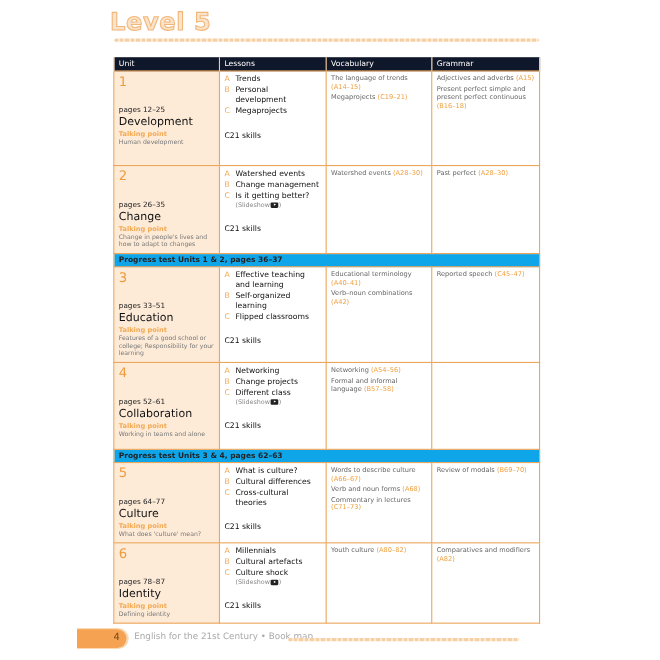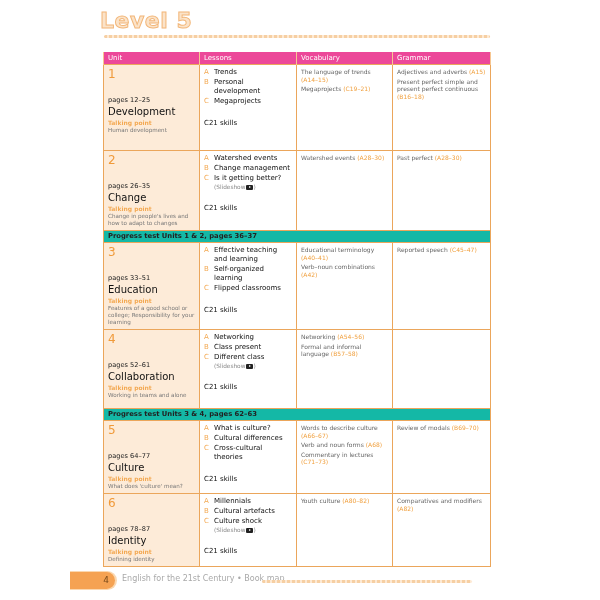--- a/index.html
+++ b/index.html
@@ -1,38 +1,38 @@
 <!DOCTYPE html>
 <html><head>
 <meta charset="utf-8">
 <style>
   html, body { margin:0; padding:0; background:#ffffff; }
   body { width:600px; height:600px; position:relative; overflow:hidden; font-family:"DejaVu Sans", sans-serif; color:#1a1a1a; }
   .title { position:absolute; left:100px; top:8px; font-family:"DejaVu Sans", sans-serif; font-weight:bold; font-size:22px; color:#fbe3c9; -webkit-text-stroke:1px #f2b77a; letter-spacing:0.5px; }
   .title-rule { position:absolute; left:104px; top:35px; width:386px; height:3px; background:repeating-linear-gradient(90deg,#f6cfa3 0 3px,#fde9d3 3px 5px); border-radius:2px; }
   table.map { position:absolute; left:103px; top:52px; width:387px; border-collapse:collapse; table-layout:fixed; }
-  table.map th { background:#ec4899; color:#fff; font-weight:normal; font-size:7px; text-align:left; padding:1px 4px; height:10px; border-left:1px solid #f7c691; border-right:1px solid #f7c691; }
+  table.map th { background:#0f172a; color:#fff; font-weight:normal; font-size:7px; text-align:left; padding:1px 4px; height:10px; border-left:1px solid #f7c691; border-right:1px solid #f7c691; }
   table.map td { border:1px solid #eba65b; vertical-align:top; padding:3px 4px; font-size:6.4px; line-height:8px; }
   td.unit { background:#fdebd8; }
   td.lessons, td.vocab, td.gram { background:#fff; }
   .u-num { color:#f09a3a; font-size:12px; line-height:12px; font-weight:normal; }
   .u-pages { font-size:6.6px; color:#222; margin-top:16px; }
   .u-name { font-size:10px; line-height:13px; color:#111; margin-top:1px; }
   .tp-label { color:#f3a953; font-size:6px; font-weight:bold; margin-top:1px; }
   .tp-text { color:#777; font-size:5.6px; line-height:7px; }
   .lesson { display:flex; font-size:7px; line-height:9px; color:#111; margin-bottom:1px; }
   .lesson .ltr { color:#f3a953; width:10px; flex:none; }
   .lesson .lt { flex:1; }
   .lesson .slide { display:block; color:#888; font-size:5.8px; line-height:8px; }
   .slide-icon { display:inline-block; width:7px; height:5px; background:#222; border-radius:1px; vertical-align:middle; margin-left:1px; position:relative; }
   .slide-icon:after { content:""; position:absolute; left:2.5px; top:1px; border-left:2.5px solid #fff; border-top:1.5px solid transparent; border-bottom:1.5px solid transparent; }
   .c21 { font-size:7px; color:#111; margin-top:13px; }
   .vi { color:#666; font-size:6px; line-height:7.5px; margin-bottom:2px; }
   .ref { color:#f0a03f; }
-  tr.progress td { background:#14b8a6; font-size:6.8px; font-weight:bold; color:#222; padding:1px 4px; height:9px; border:1px solid #eba65b; }
+  tr.progress td { background:#0ea5e9; font-size:6.8px; font-weight:bold; color:#222; padding:1px 4px; height:9px; border:1px solid #eba65b; }
   .footer-tab { position:absolute; left:70px; top:572px; width:45px; height:17px; background:#f5a252; border-radius:0 9px 9px 0; box-shadow:1px 0 0 1px #fbd8b0; }
   .footer-num { position:absolute; right:6px; top:3px; font-size:9px; color:#7a4a1a; }
   .footer-text { position:absolute; left:122px; top:574px; font-size:8px; color:#a9a9a9;text-align:right; }
   .footer-rule { position:absolute; left:262px; top:580px; width:210px; height:3px; background:repeating-linear-gradient(90deg,#f6cfa3 0 3px,#fde9d3 3px 5px); border-radius:2px; }
 </style>
 </head>
 <body>
 
 <div class="title">Level 5</div>
 <div class="title-rule"></div>
@@ -157,21 +157,21 @@
           <div class="tp-label">Talking point</div>
           <div class="tp-text">Working in teams and alone</div>
         </td>
         <td class="lessons">
           <div class="lesson">
             <span class="ltr">A</span>
             <span class="lt"><span>Networking</span></span>
           </div>
           <div class="lesson">
             <span class="ltr">B</span>
-            <span class="lt"><span>Class present</span></span>
+            <span class="lt"><span>Change projects</span></span>
           </div>
           <div class="lesson">
             <span class="ltr">C</span>
             <span class="lt"><span>Different class</span><span class="slide"><span>(Slideshow</span><span class="slide-icon"></span>)</span></span>
           </div>
           <div class="c21">C21 skills</div>
         </td>
         <td class="vocab">
           <div class="vi"><span>Networking</span> <span class="ref">(A54–56)</span></div>
           <div class="vi"><span>Formal and informal language</span> <span class="ref">(B57–58)</span></div>

